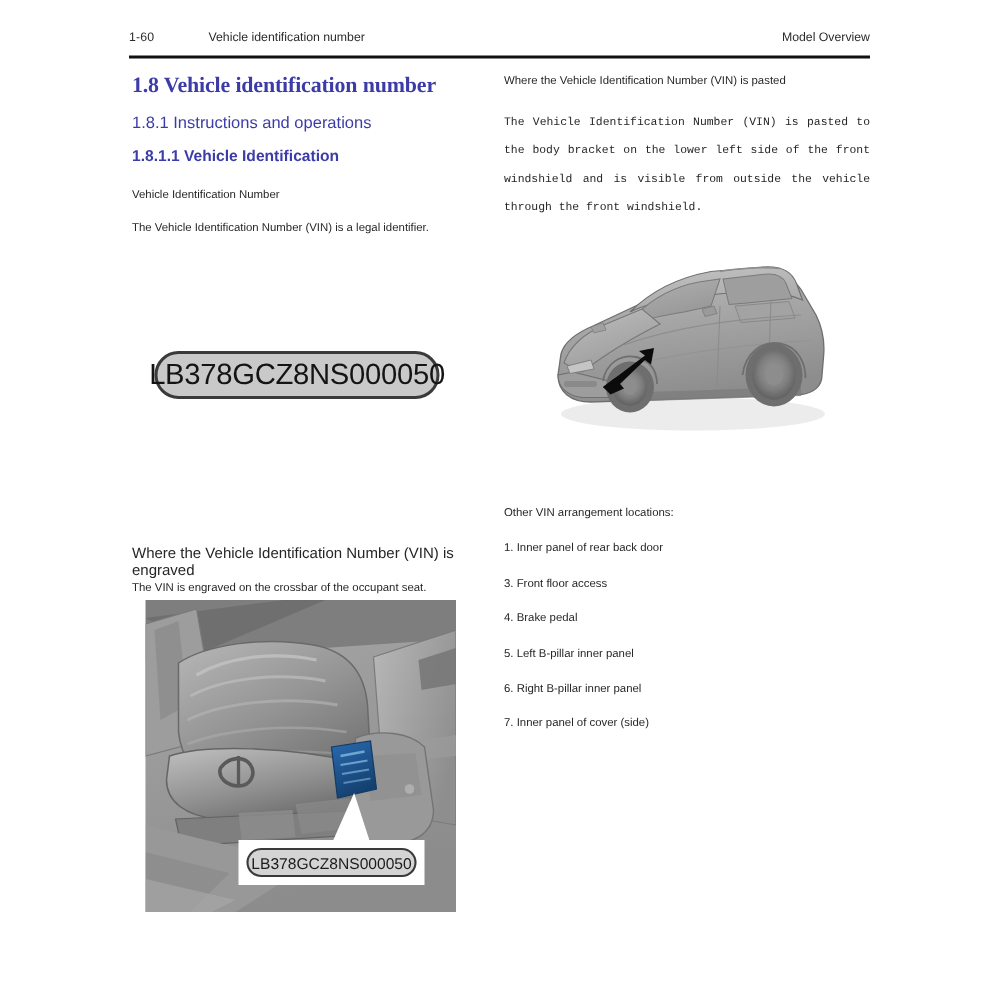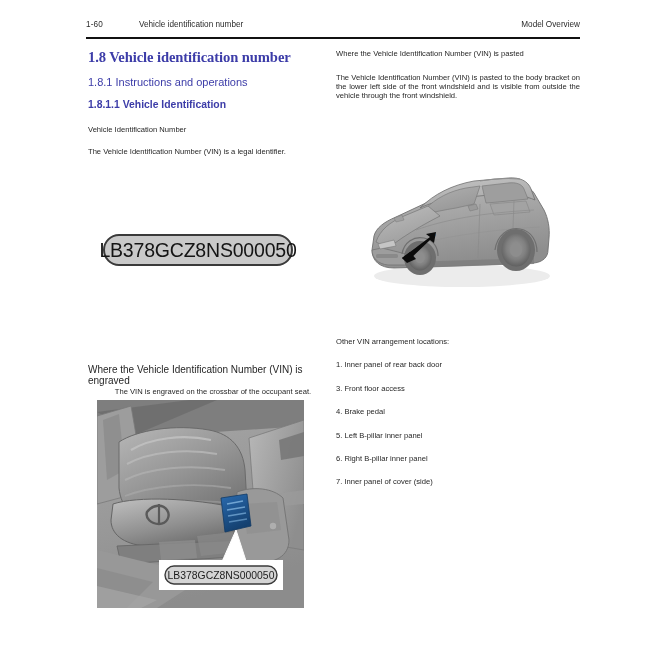--- a/index.html
+++ b/index.html
@@ -114,23 +114,24 @@
   
   .rc-head {
     margin: 0;
     font-size: 7.6px;
     line-height: 11.5px;
     color: #262626;
   }
   .rc-para {
     margin: 13px 0 0 0;
     font-size: 7.6px;
-    line-height: 9px;
+    line-height: 19px;
     color: #262626;
     text-align: justify;
+    font-family: Liberation Mono, monospace;
   }
 
   
   .vin-pill-wrap {
     position: absolute;
     left: 103px;
     top: 234px;
     width: 190px;
     height: 32px;
   }
@@ -198,21 +199,20 @@
     margin: 0;
     font-size: 10px;
     line-height: 11px;
     color: #262626;
   }
   .ll-block .t2 {
     margin: 0 0 0 0;
     font-size: 7.6px;
     line-height: 11px;
     color: #262626;
-    text-align: center;
   }
 
   
   .seat-photo {
     position: absolute;
     left: 97px;
     top: 400px;
     width: 207px;
     height: 208px;
     overflow: hidden;

